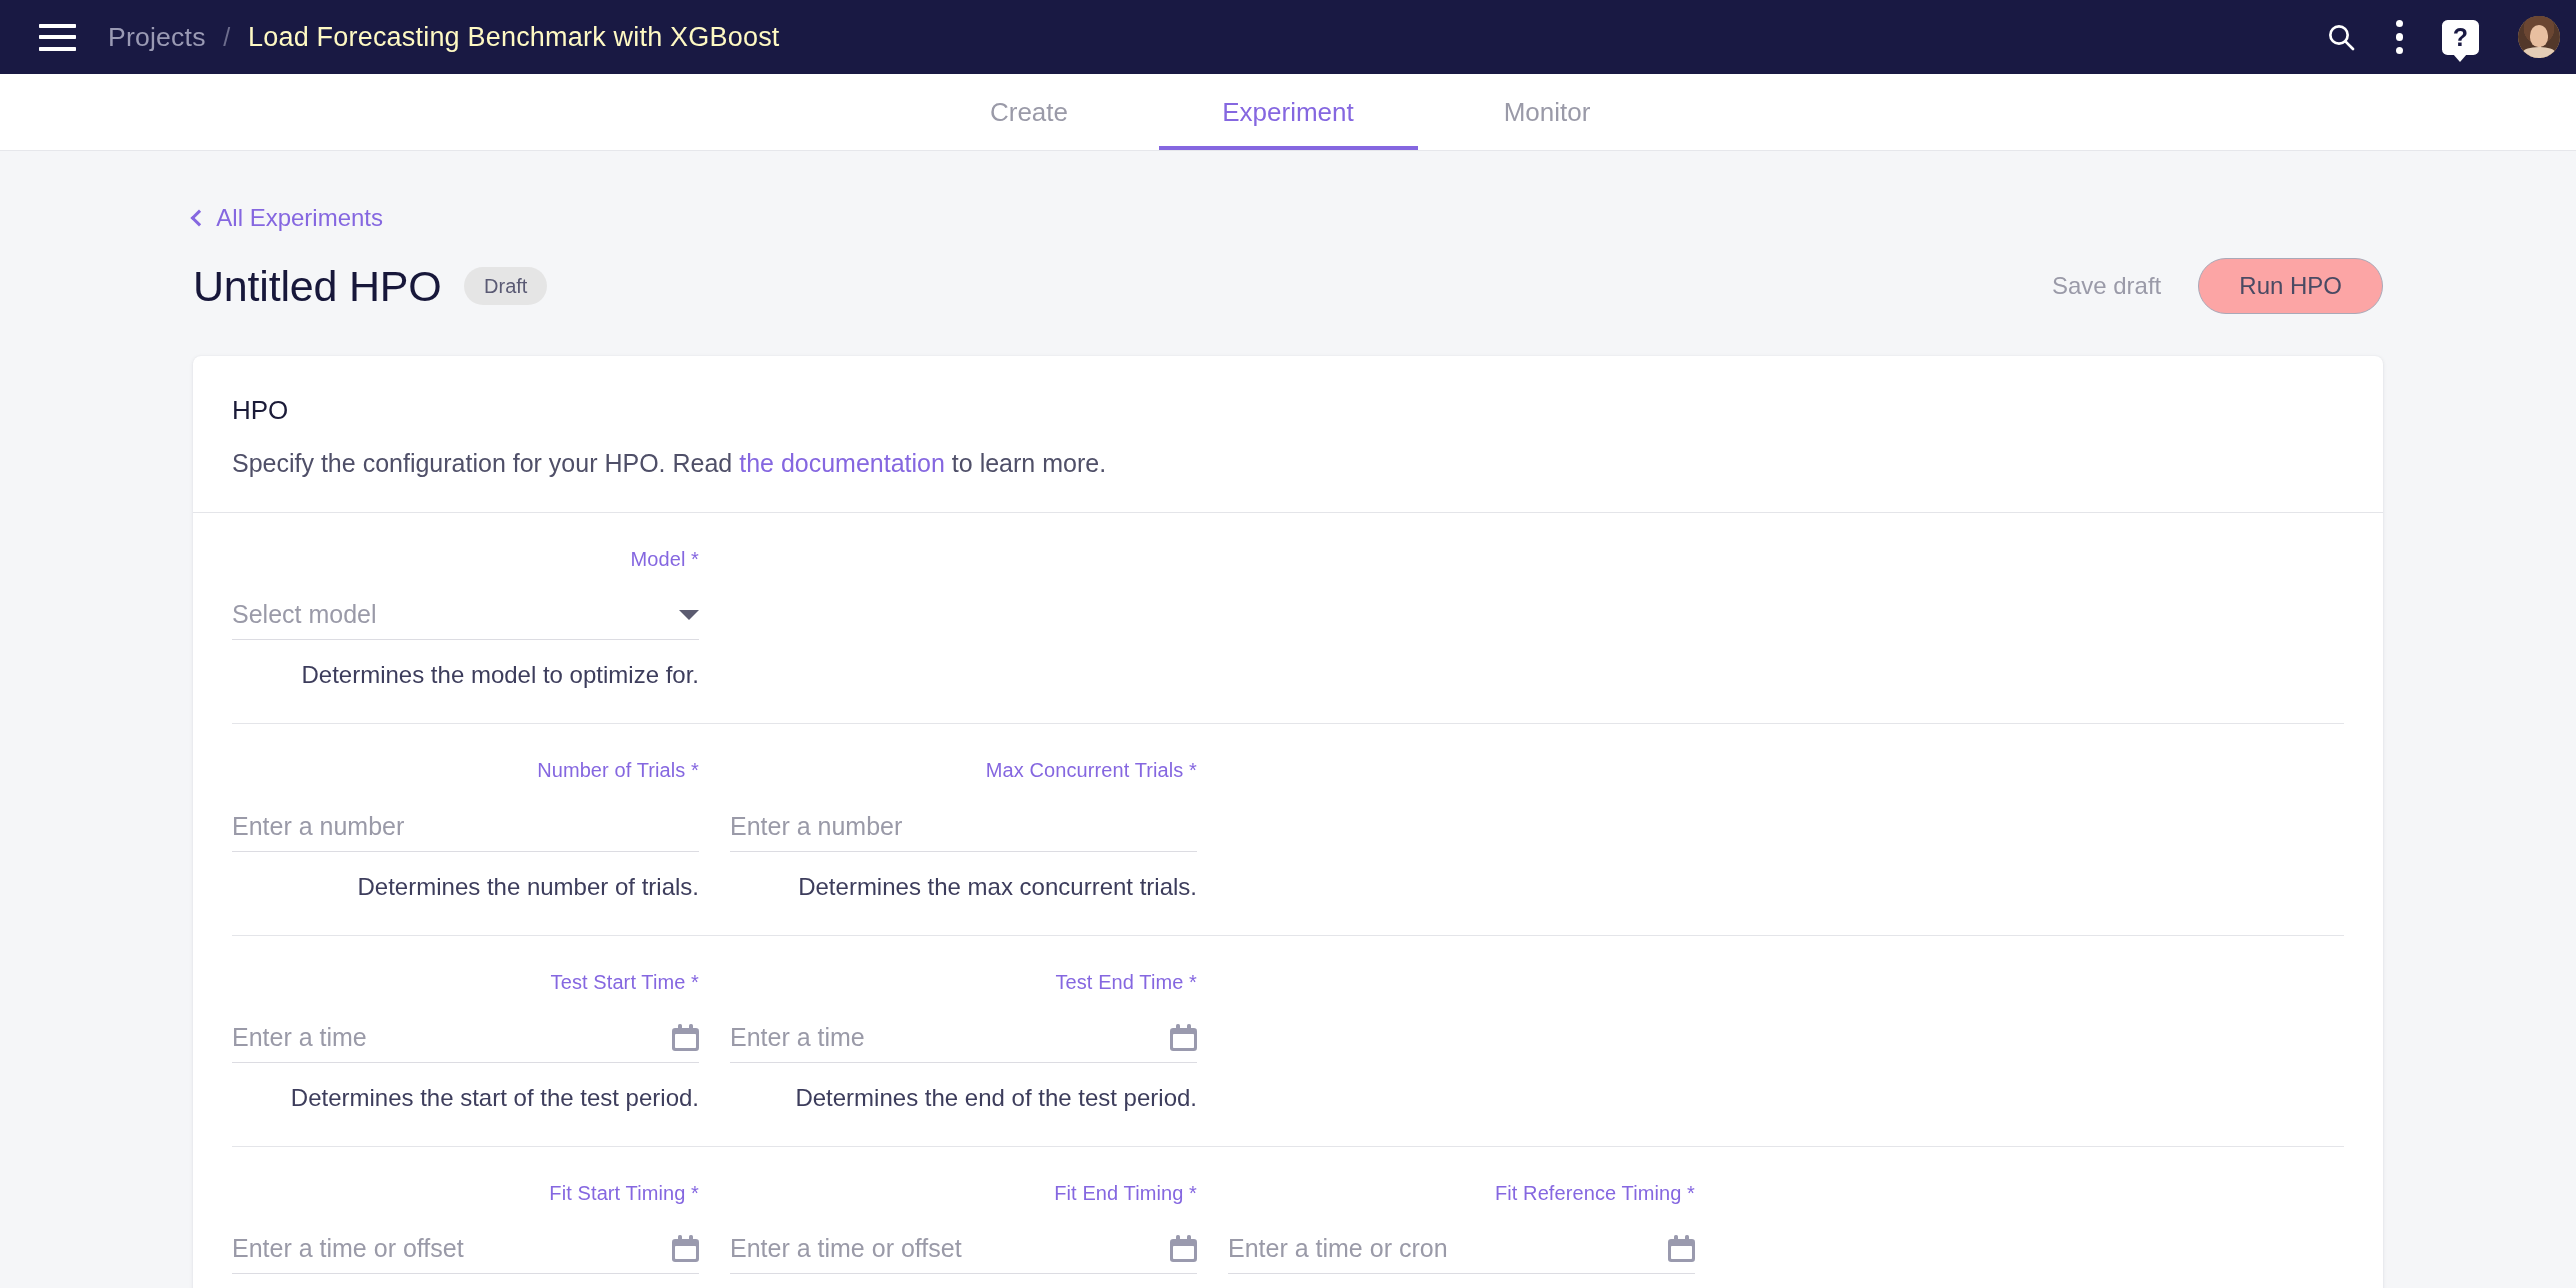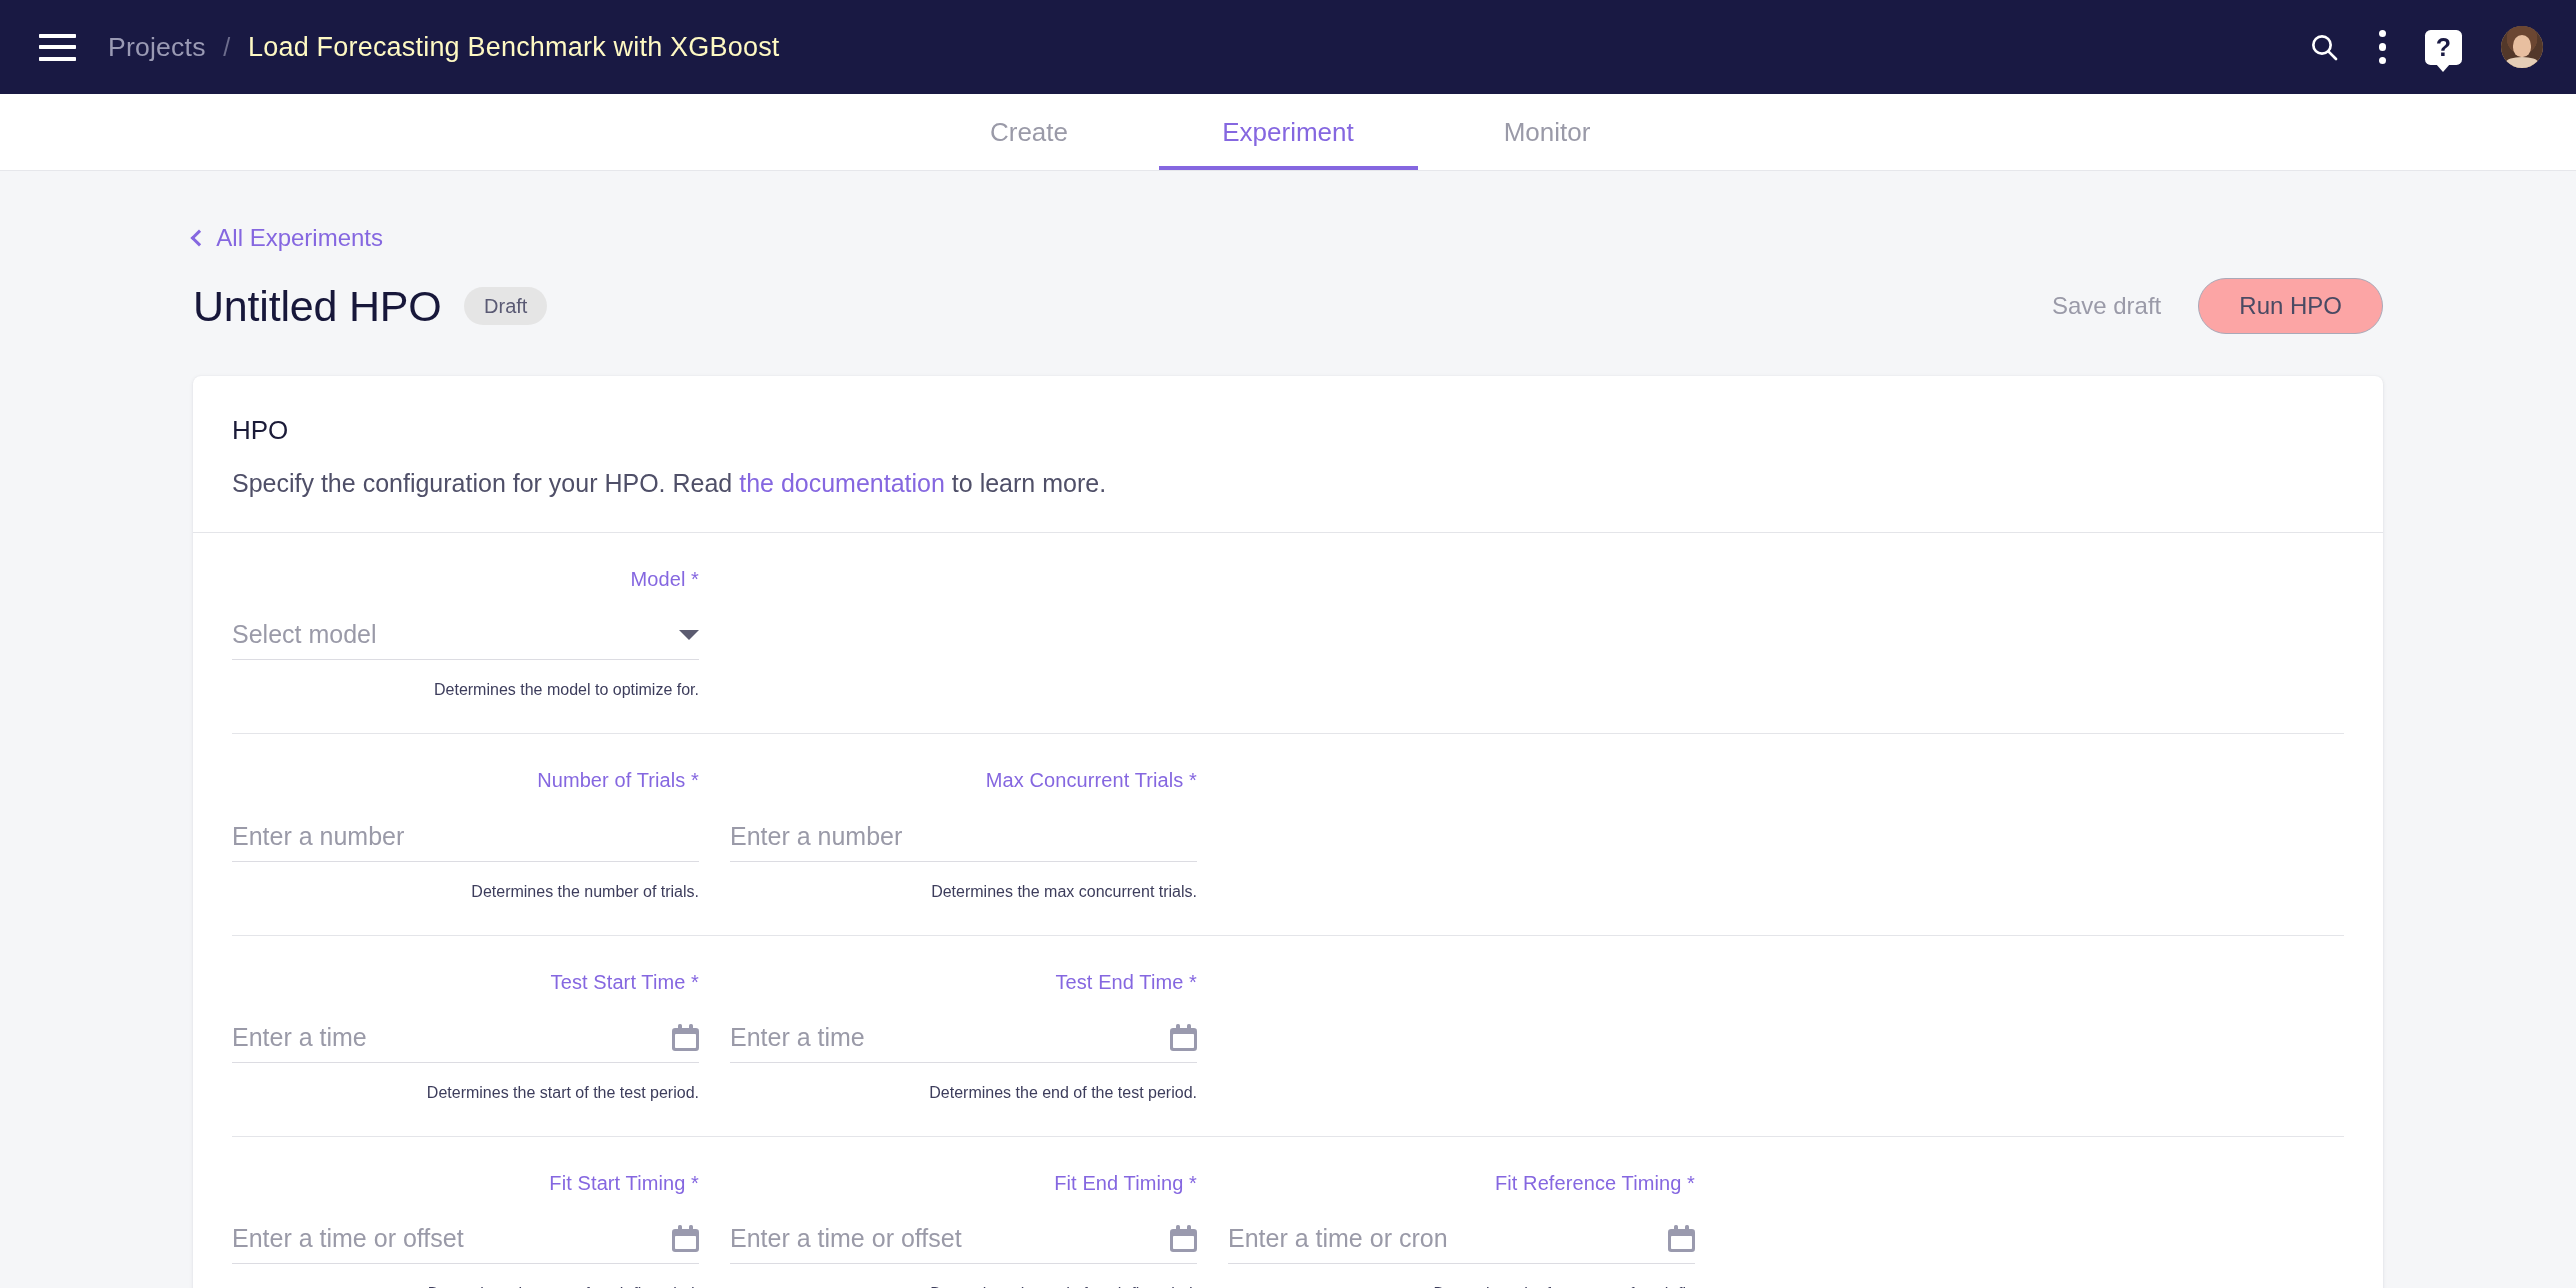--- a/index.html
+++ b/index.html
@@ -5,25 +5,25 @@
   * { box-sizing: border-box; margin: 0; padding: 0; }
   html, body {
     width: 2576px; height: 1288px;
     background: #f5f6f8;
     font-family: "Liberation Sans", sans-serif;
     overflow: hidden;
   }
 
   
   .topbar {
-    height: 94px;
+    height: 74px;
     background: #191943;
     display: flex;
     align-items: center;
-    padding: 0 33px 0 39px;
+    padding: 0 16px 0 39px;
     position: relative;
   }
   .hamburger {
     width: 37px; height: 27px;
     display: flex; flex-direction: column; justify-content: space-between;
     cursor: pointer;
     margin-right: 32px;
   }
   .hamburger span { display: block; height: 4px; background: #ffffff; border-radius: 0.8px; }
 
@@ -222,21 +222,21 @@
     border-radius: 0.8px;
   }
   .cal .peg {
     position: absolute; top: 0; width: 4px; height: 6.4px; background: #9a9aae; border-radius: 1.6px;
   }
   .cal .peg.l { left: 5.6px; }
   .cal .peg.r { right: 5.6px; }
 
   .field-hint {
     margin-top: 21px;
-    font-size: 16px;
+    font-size: 24px;
     color: #3d3d5c;
   }
 </style>
 </head>
 <body>
 
 <div class="topbar">
   <div class="hamburger">
     <span></span>
       <span></span>

